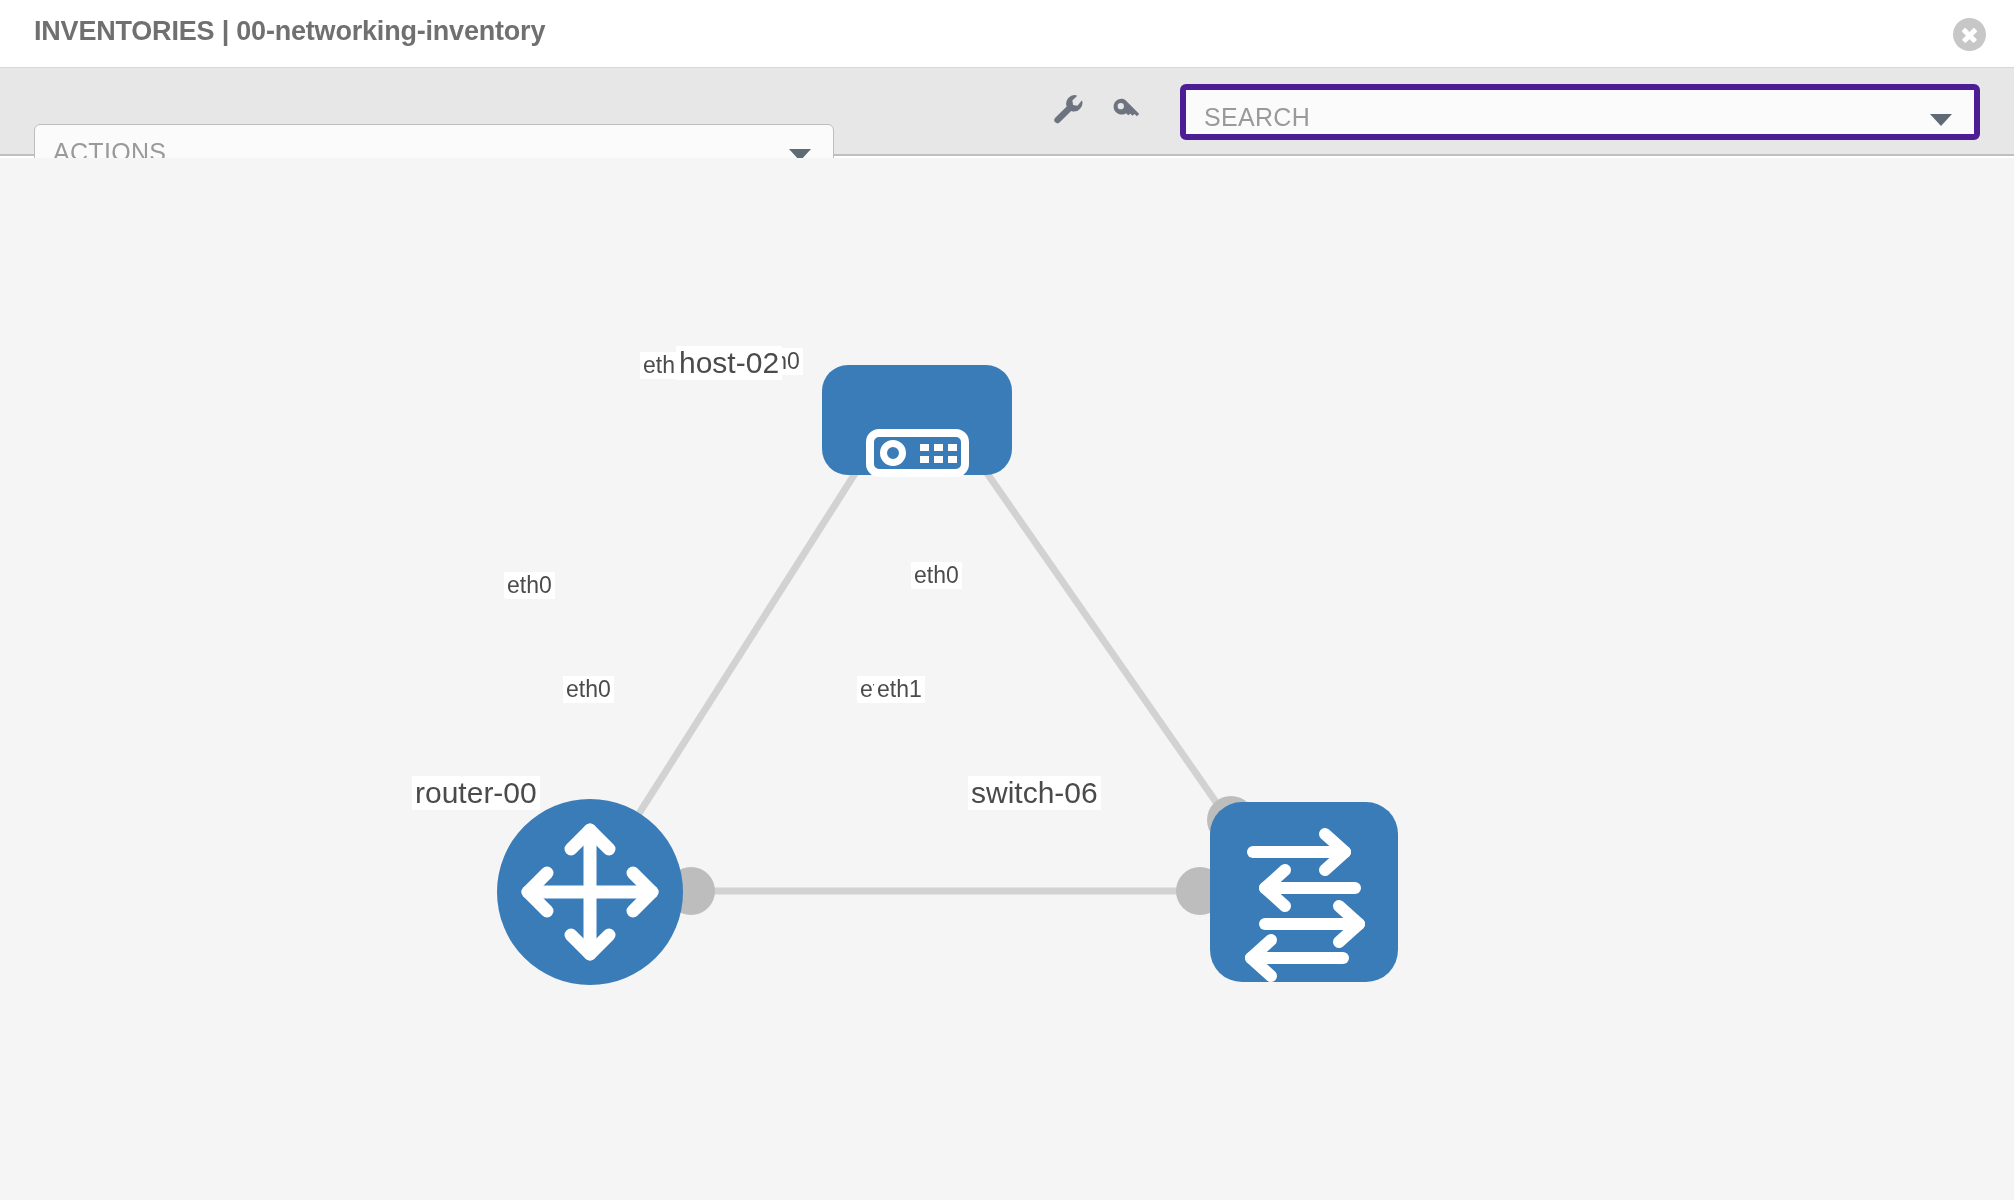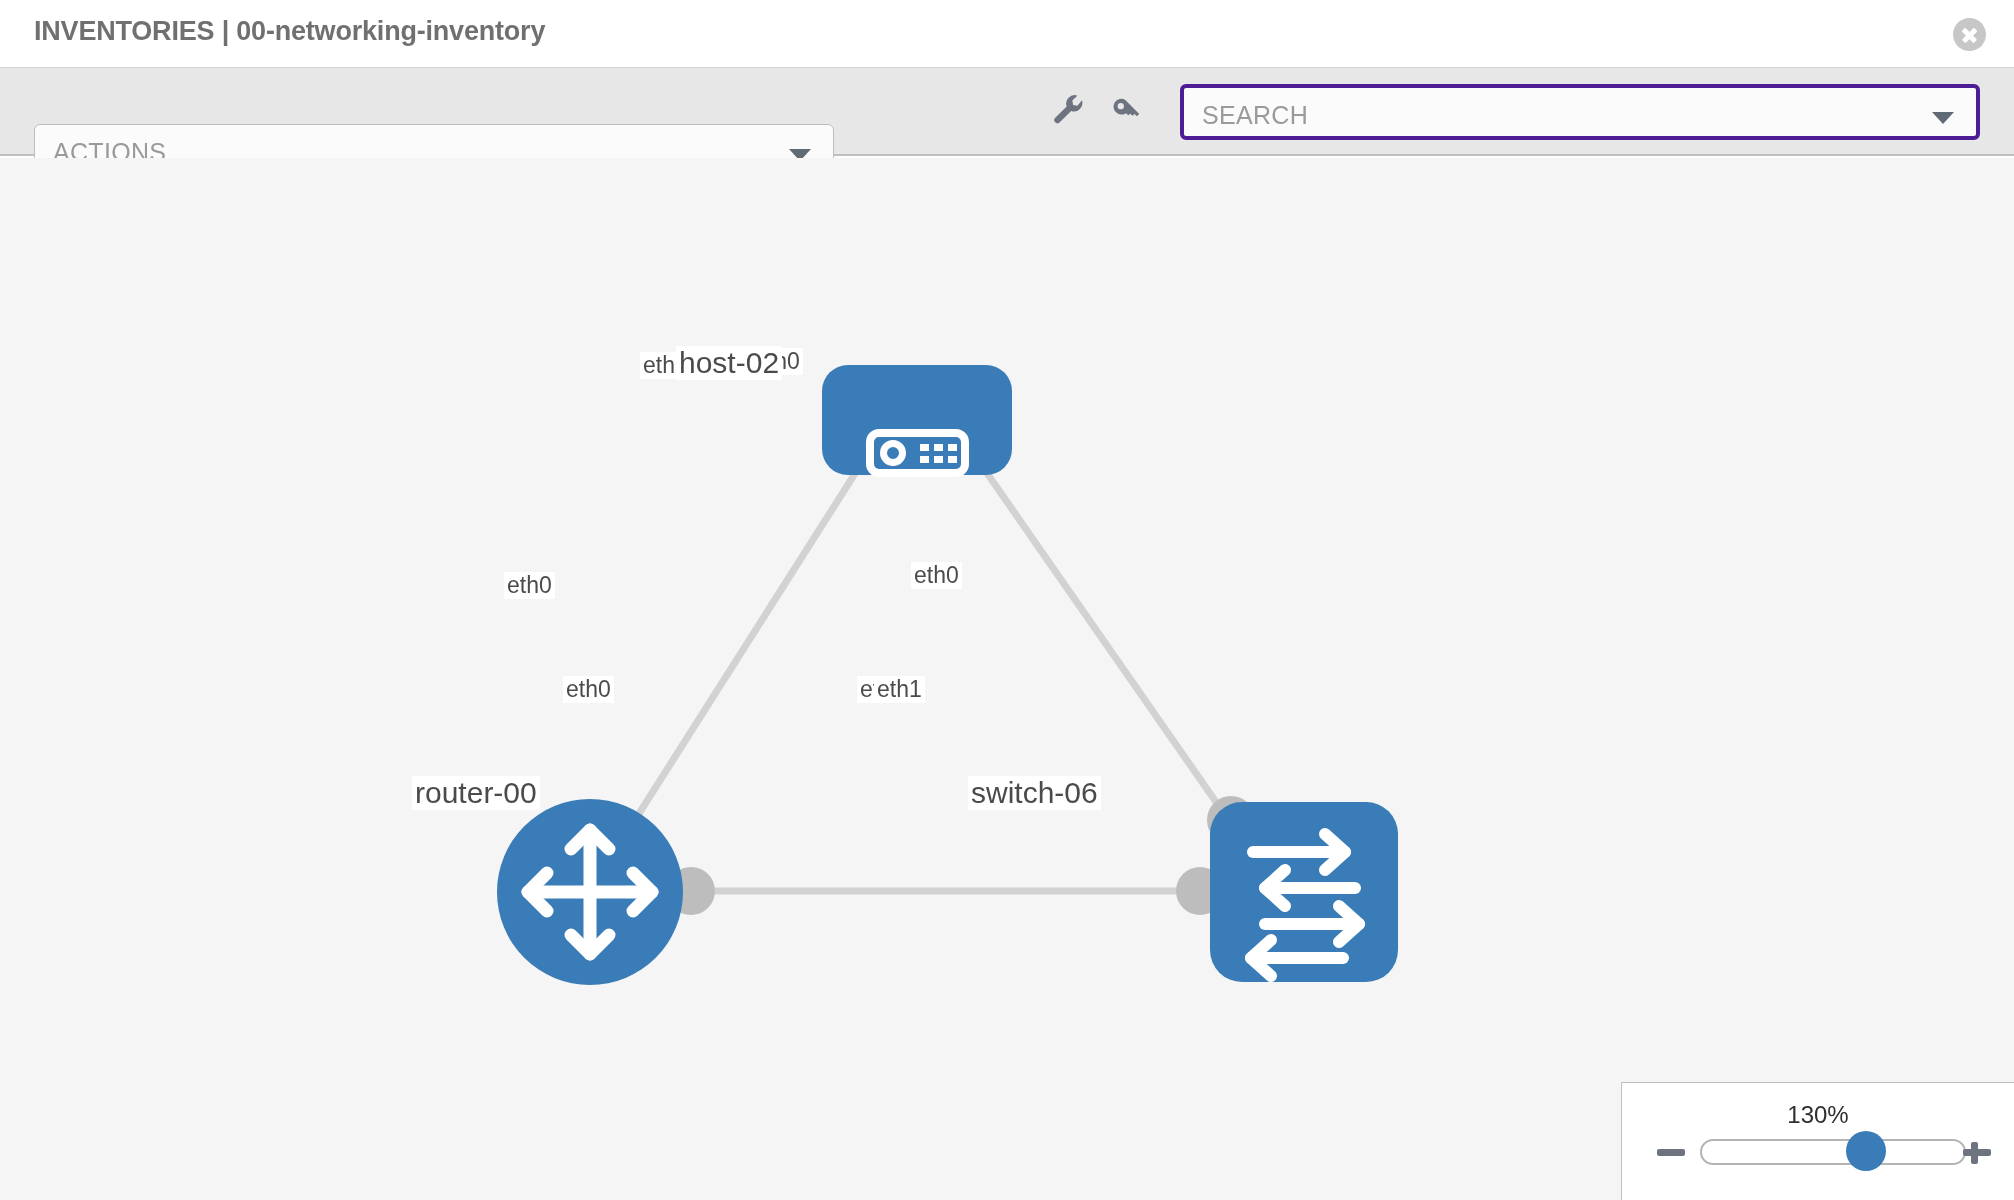--- a/index.html
+++ b/index.html
@@ -122,21 +122,21 @@
   #wrench-btn { left: 1040px; }
   #key-btn    { left: 1100px; }
 
   .search-select {
     position: absolute;
     left: 1180px;
     top: 16px;
     width: 800px;
     height: 56px;
     background: #fbfbfb;
-    border: 4px solid #4c1d95;
+    border: 6px solid #4c1d95;
     border-radius: 6px;
     box-sizing: border-box;
     cursor: text;
   }
   .search-select .sel-label {
     position: absolute;
     left: 18px;
     top: 13px;
     font-size: 25px;
     color: #9a9a9a;
@@ -345,21 +345,14 @@
 
     <div class="chip if-label" style="left:563px; top:518px;">eth0</div>
     <div class="chip if-label" style="left:857px; top:518px;">eth0</div>
     <div class="chip if-label" style="left:874px; top:518px;">eth1</div>
 
     <div class="chip node-label" style="left:676px; top:188px;">host-02</div>
     <div class="chip node-label" style="left:412px; top:618px;">router-00</div>
     <div class="chip node-label" style="left:968px; top:618px;">switch-06</div>
   </div>
 
-  <div class="zoom-panel">
-    <div class="zoom-value">130%</div>
-    <div class="zoom-minus"></div>
-    <div class="zoom-track"></div>
-    <div class="zoom-thumb"></div>
-    <div class="zoom-plus"></div>
-  </div>
 
 </div>
 
 </body></html>

